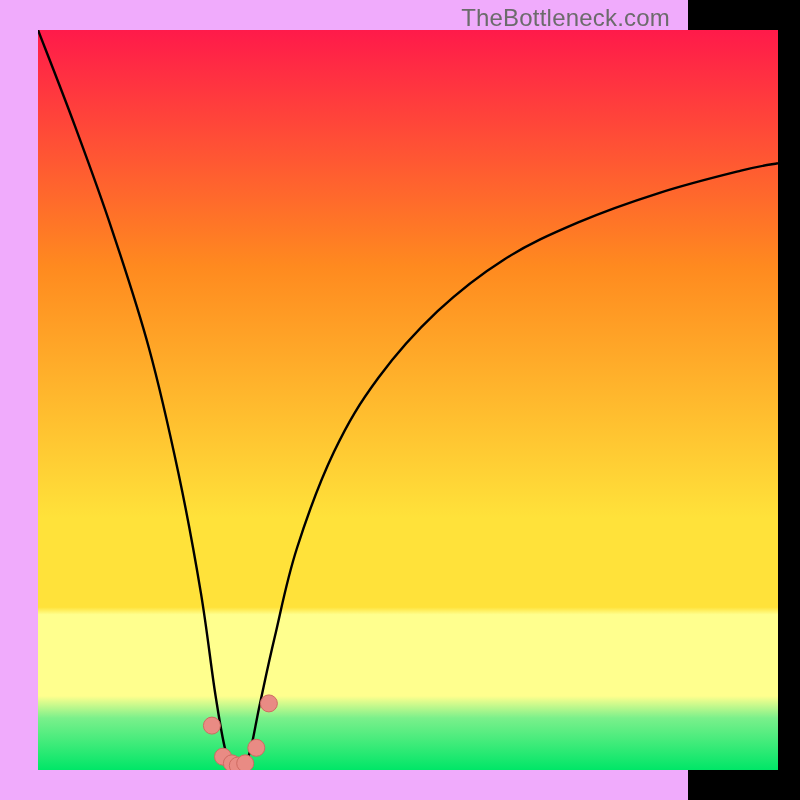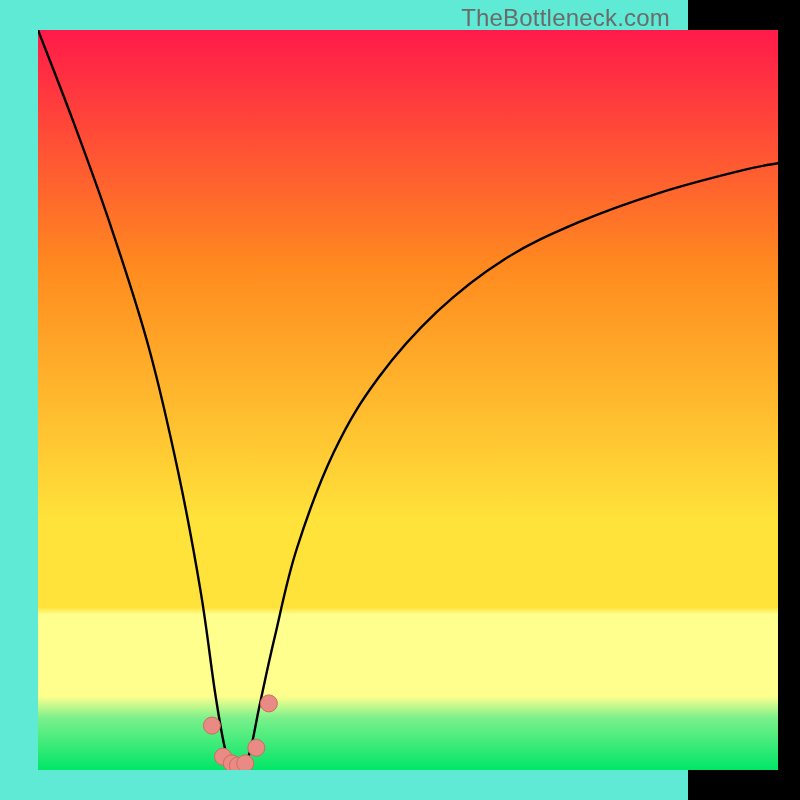--- a/index.html
+++ b/index.html
@@ -9,21 +9,21 @@
     height: 800px;
     background: #000;
     overflow: hidden;
   }
   .frame {
     position: absolute;
     left: 0;
     top: 0;
     width: 688px;
     height: 800px;
-    background: #5eead4;
+    background: #f0abfc;
   }
   .plot-area {
     position: absolute;
     left: 38px;
     top: 30px;
     width: 740px;
     height: 740px;
     overflow: hidden;
   }
   .gradient-bg {

